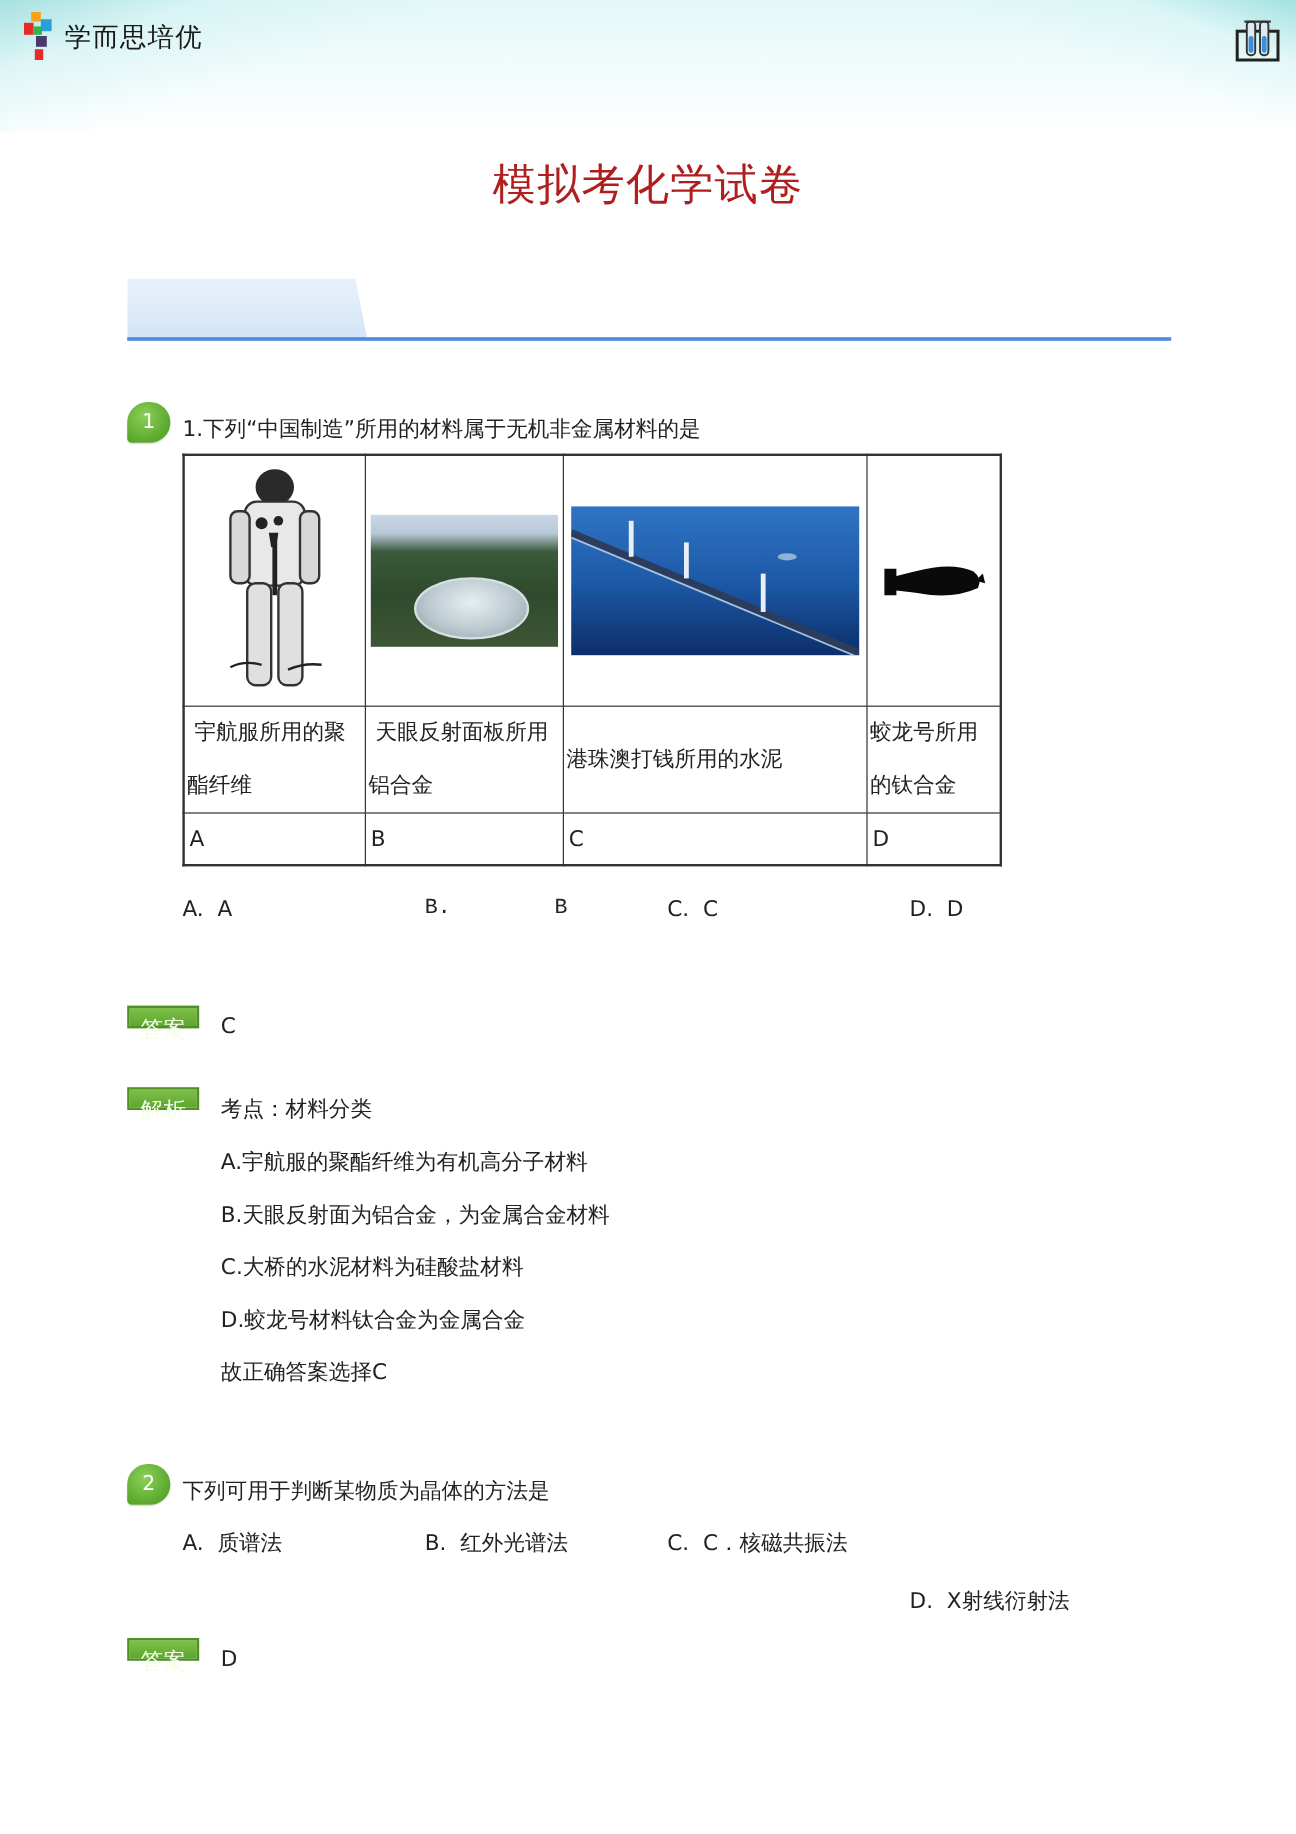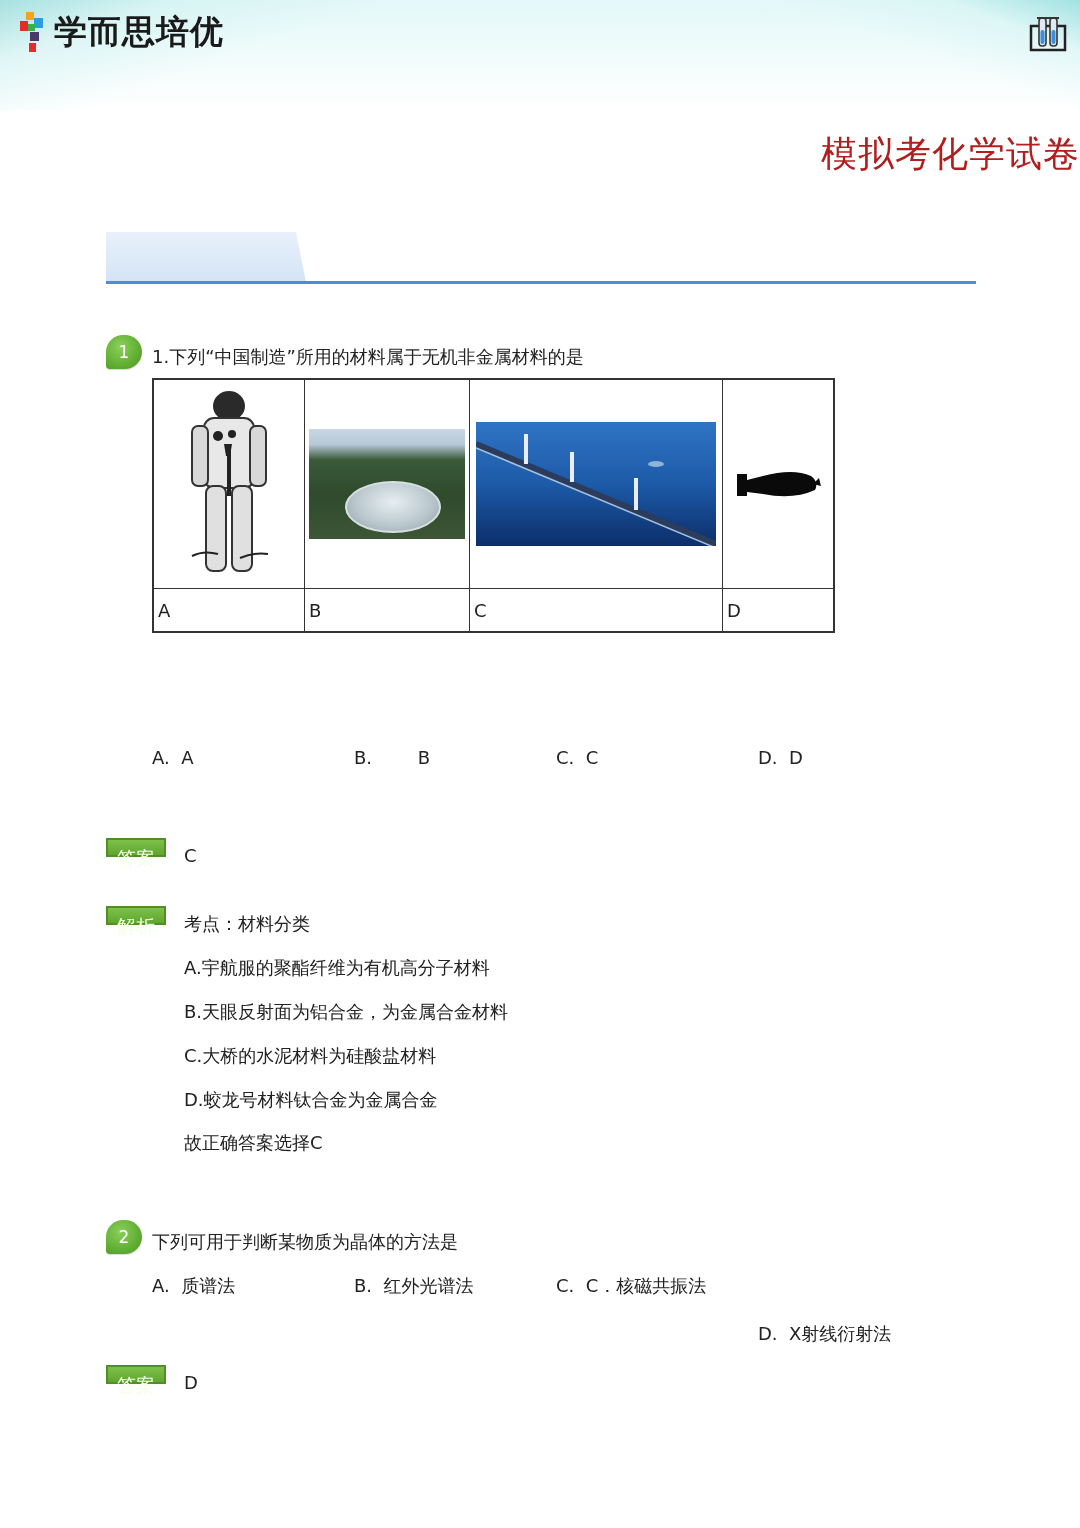--- a/index.html
+++ b/index.html
@@ -13,27 +13,27 @@
       position: absolute; left: 0; top: 0; width: 1080px; height: 110px;
       background:
         linear-gradient(160deg, rgba(120,205,205,0.55) 0%, rgba(190,235,235,0.35) 12%, rgba(255,255,255,0) 28%),
         linear-gradient(200deg, rgba(120,210,210,0.6) 0%, rgba(200,240,240,0.35) 10%, rgba(255,255,255,0) 22%),
         linear-gradient(180deg, rgba(215,245,245,0.7) 0%, rgba(255,255,255,0) 100%);
     }
     .logo { position: absolute; left: 20px; top: 10px; display: flex; align-items: center; }
     .logo-mark { position: relative; width: 30px; height: 42px; }
     .logo-mark span { position: absolute; display: block; }
     .logo-text {
-      font-family: "DejaVu Sans", sans-serif; font-weight: bold; font-size: 33px;
+      font-family: "DejaVu Sans", sans-serif; font-weight: normal; font-size: 22px;
       color: #1a1a1a; letter-spacing: 1px; margin-left: 4px;
     }
     .rack-icon { position: absolute; left: 1028px; top: 14px; width: 40px; height: 40px; }
 
     .doc-title {
-      position: absolute; left: 0; width: 1080px; top: 130px; text-align: right;
+      position: absolute; left: 0; width: 1080px; top: 130px; text-align: center;
       font-size: 36px; color: #b01e1e; letter-spacing: 1px;
     }
 
     .section-header { position: absolute; left: 106px; top: 230px; width: 870px; height: 56px; }
     .section-tab {
       position: absolute; left: 0; top: 2px; height: 50px; width: 200px;
       background: linear-gradient(180deg, #e8f1fb 0%, #d4e4f5 100%);
       clip-path: polygon(0 0, 190px 0, 200px 50px, 0 50px);
     }
     .section-title {
@@ -150,31 +150,48 @@
     <td class="img-cell" style="width:110px;">
       <div style="margin:0 auto;width:90px;height:40px;">
         <svg width="90" height="40" viewBox="0 0 90 40">
           <path d="M4 10 L14 10 L14 16 L30 12 Q60 4 78 12 Q86 18 82 26 Q60 36 30 30 L14 28 L14 32 L4 32 Z" fill="#0a0a0a"></path>
           <path d="M80 20 L86 14 L88 22 Z" fill="#0a0a0a"></path>
         </svg>
       </div>
     </td>
   </tr>
   <tr>
+    <td class="caption-cell">
+      <div style="padding-left:8px;">宇航服所用的聚</div>
+      <div style="padding-left:2px;">酯纤维</div>
+    </td>
+    <td class="caption-cell">
+      <div style="padding-left:8px;">天眼反射面板所用</div>
+      <div style="padding-left:2px;">铝合金</div>
+    </td>
+    <td class="caption-cell">
+      <div style="padding-left:2px;">港珠澳打钱所用的水泥</div>
+    </td>
+    <td class="caption-cell">
+      <div style="padding-left:2px;">蛟龙号所用</div>
+      <div style="padding-left:2px;">的钛合金</div>
+    </td>
+  </tr>
+  <tr>
     <td class="letter-cell">A</td>
     <td class="letter-cell">B</td>
     <td class="letter-cell">C</td>
     <td class="letter-cell">D</td>
   </tr>
 </tbody>
   </table>
 
 <div class="options" style="top:747px;">
   <span style="left:0;">A.  A</span>
-  <span style="left:202px;">B.        B</span>
+  <span style="left:202px;font-family:Liberation Mono, monospace;">B.        B</span>
   <span style="left:404px;">C.  C</span>
   <span style="left:606px;">D.  D</span>
 </div>
 
 <div class="tag" style="left:106px;top:838px;">答案</div>
 <div class="tag-value" style="left:184px;top:845px;">C</div>
 
 <div class="tag" style="left:106px;top:906px;">解析</div>
 <div class="explain" style="top:912px;">考点：材料分类</div>
 <div class="explain" style="top:956px;">A.宇航服的聚酯纤维为有机高分子材料</div>

